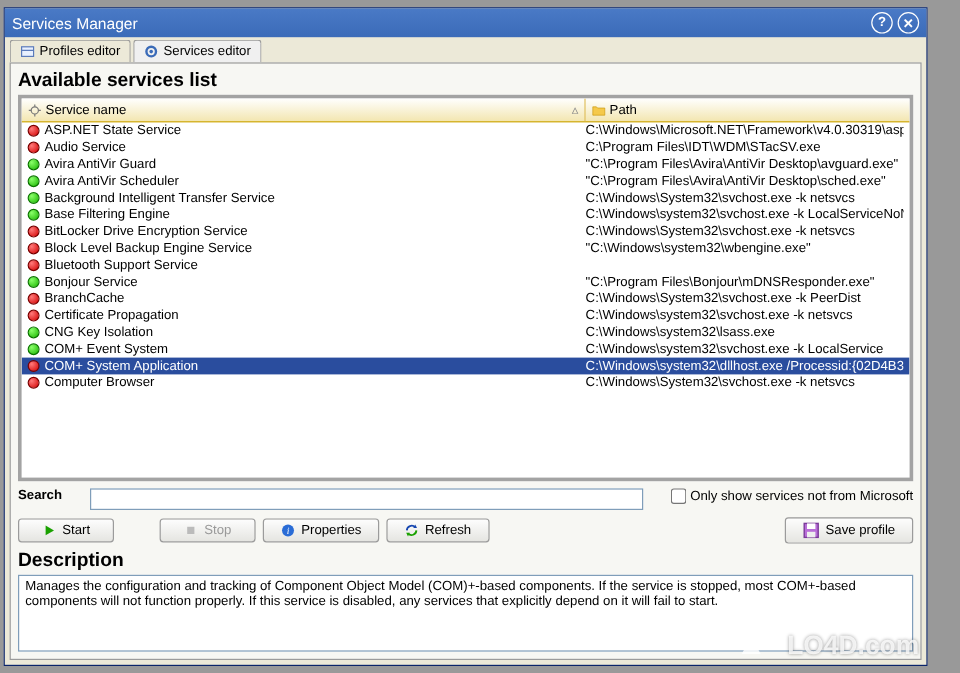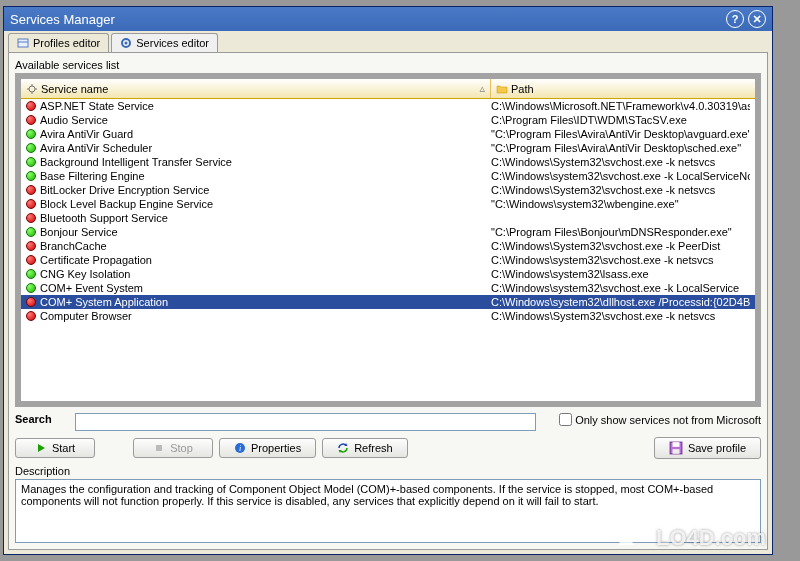--- a/index.html
+++ b/index.html
@@ -63,26 +63,26 @@
       flex: 1;
       background: #f7f7f3;
       border: 1px solid #9b9b9b;
       margin: 0 4px 4px 4px;
       padding: 6px;
       display: flex;
       flex-direction: column;
       overflow: hidden;
     }
     .section-label {
-      font-weight: normal;
+      font-weight: bold;
       margin-bottom: 2px;
-      font-size: 11px;
+      font-size: 16px;
     }
     .listframe {
-      border: 6px solid #a3a3a3;
+      border: 3px solid #a3a3a3;
       background: #fff;
       flex: 1;
       display: flex;
       flex-direction: column;
       overflow: hidden;
     }
     .col-headers {
       display: flex;
       background: linear-gradient(#fff,#f3e6b0);
       border-bottom: 1px solid #cda500;

